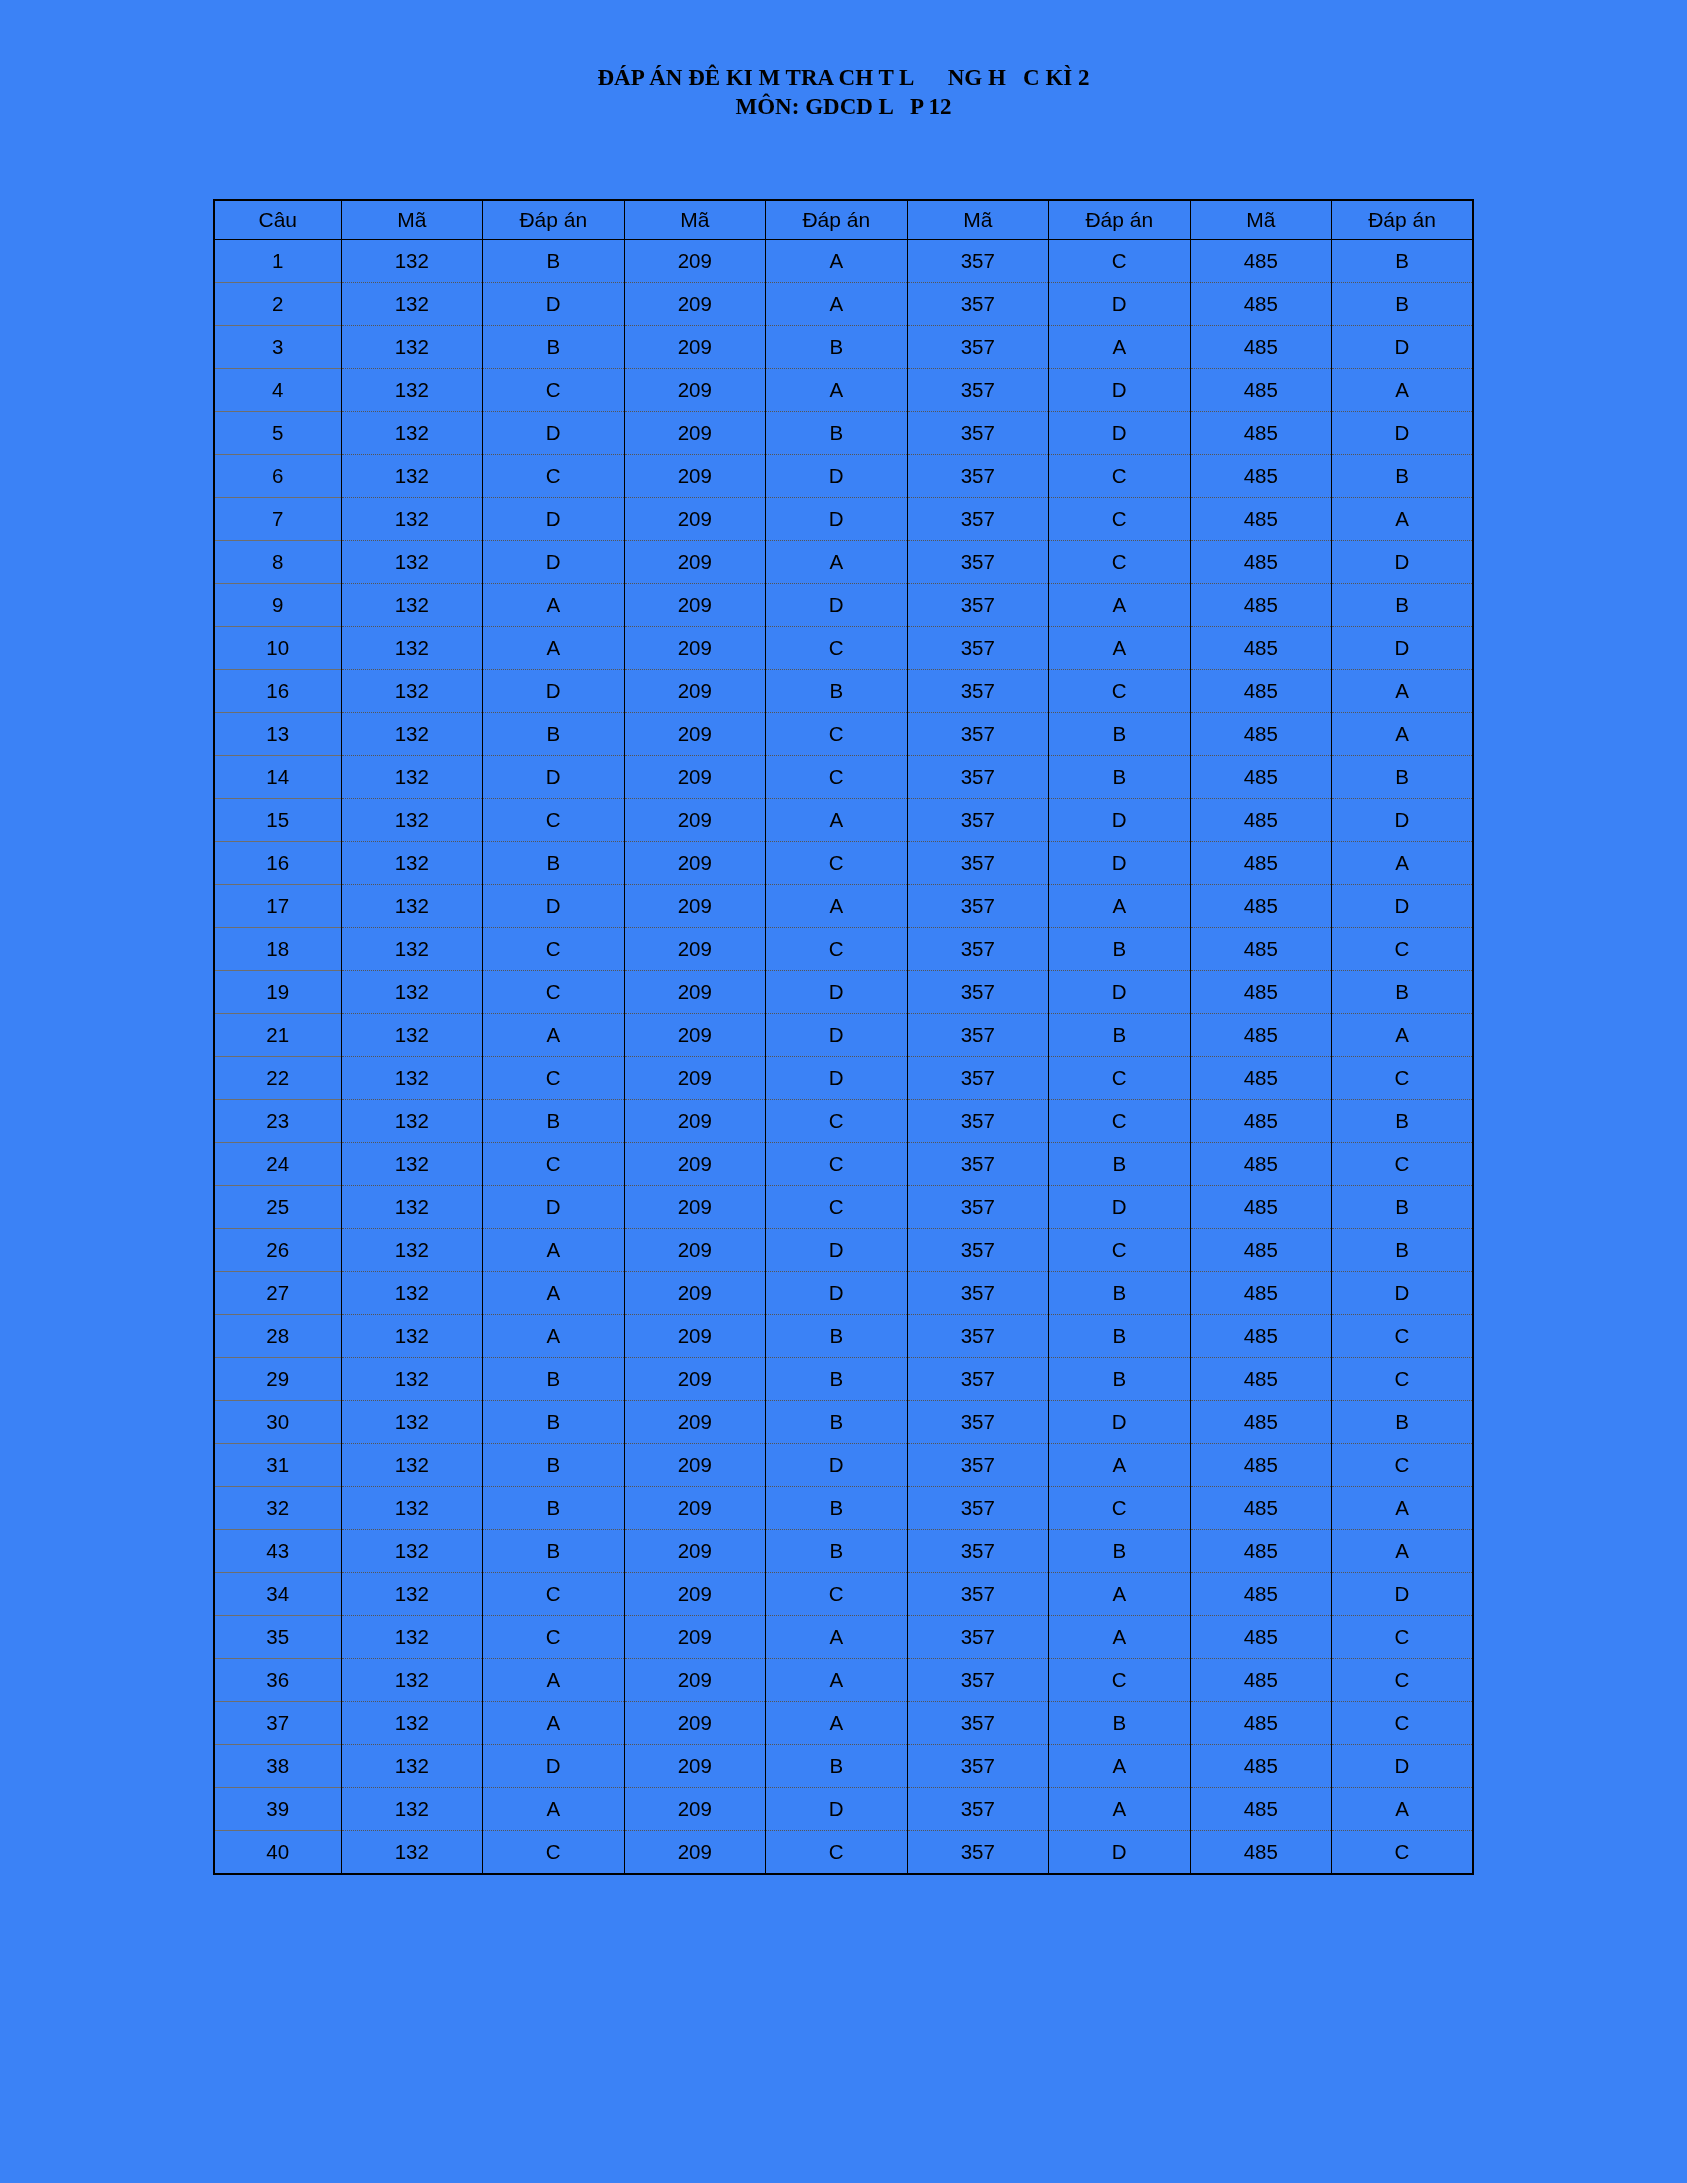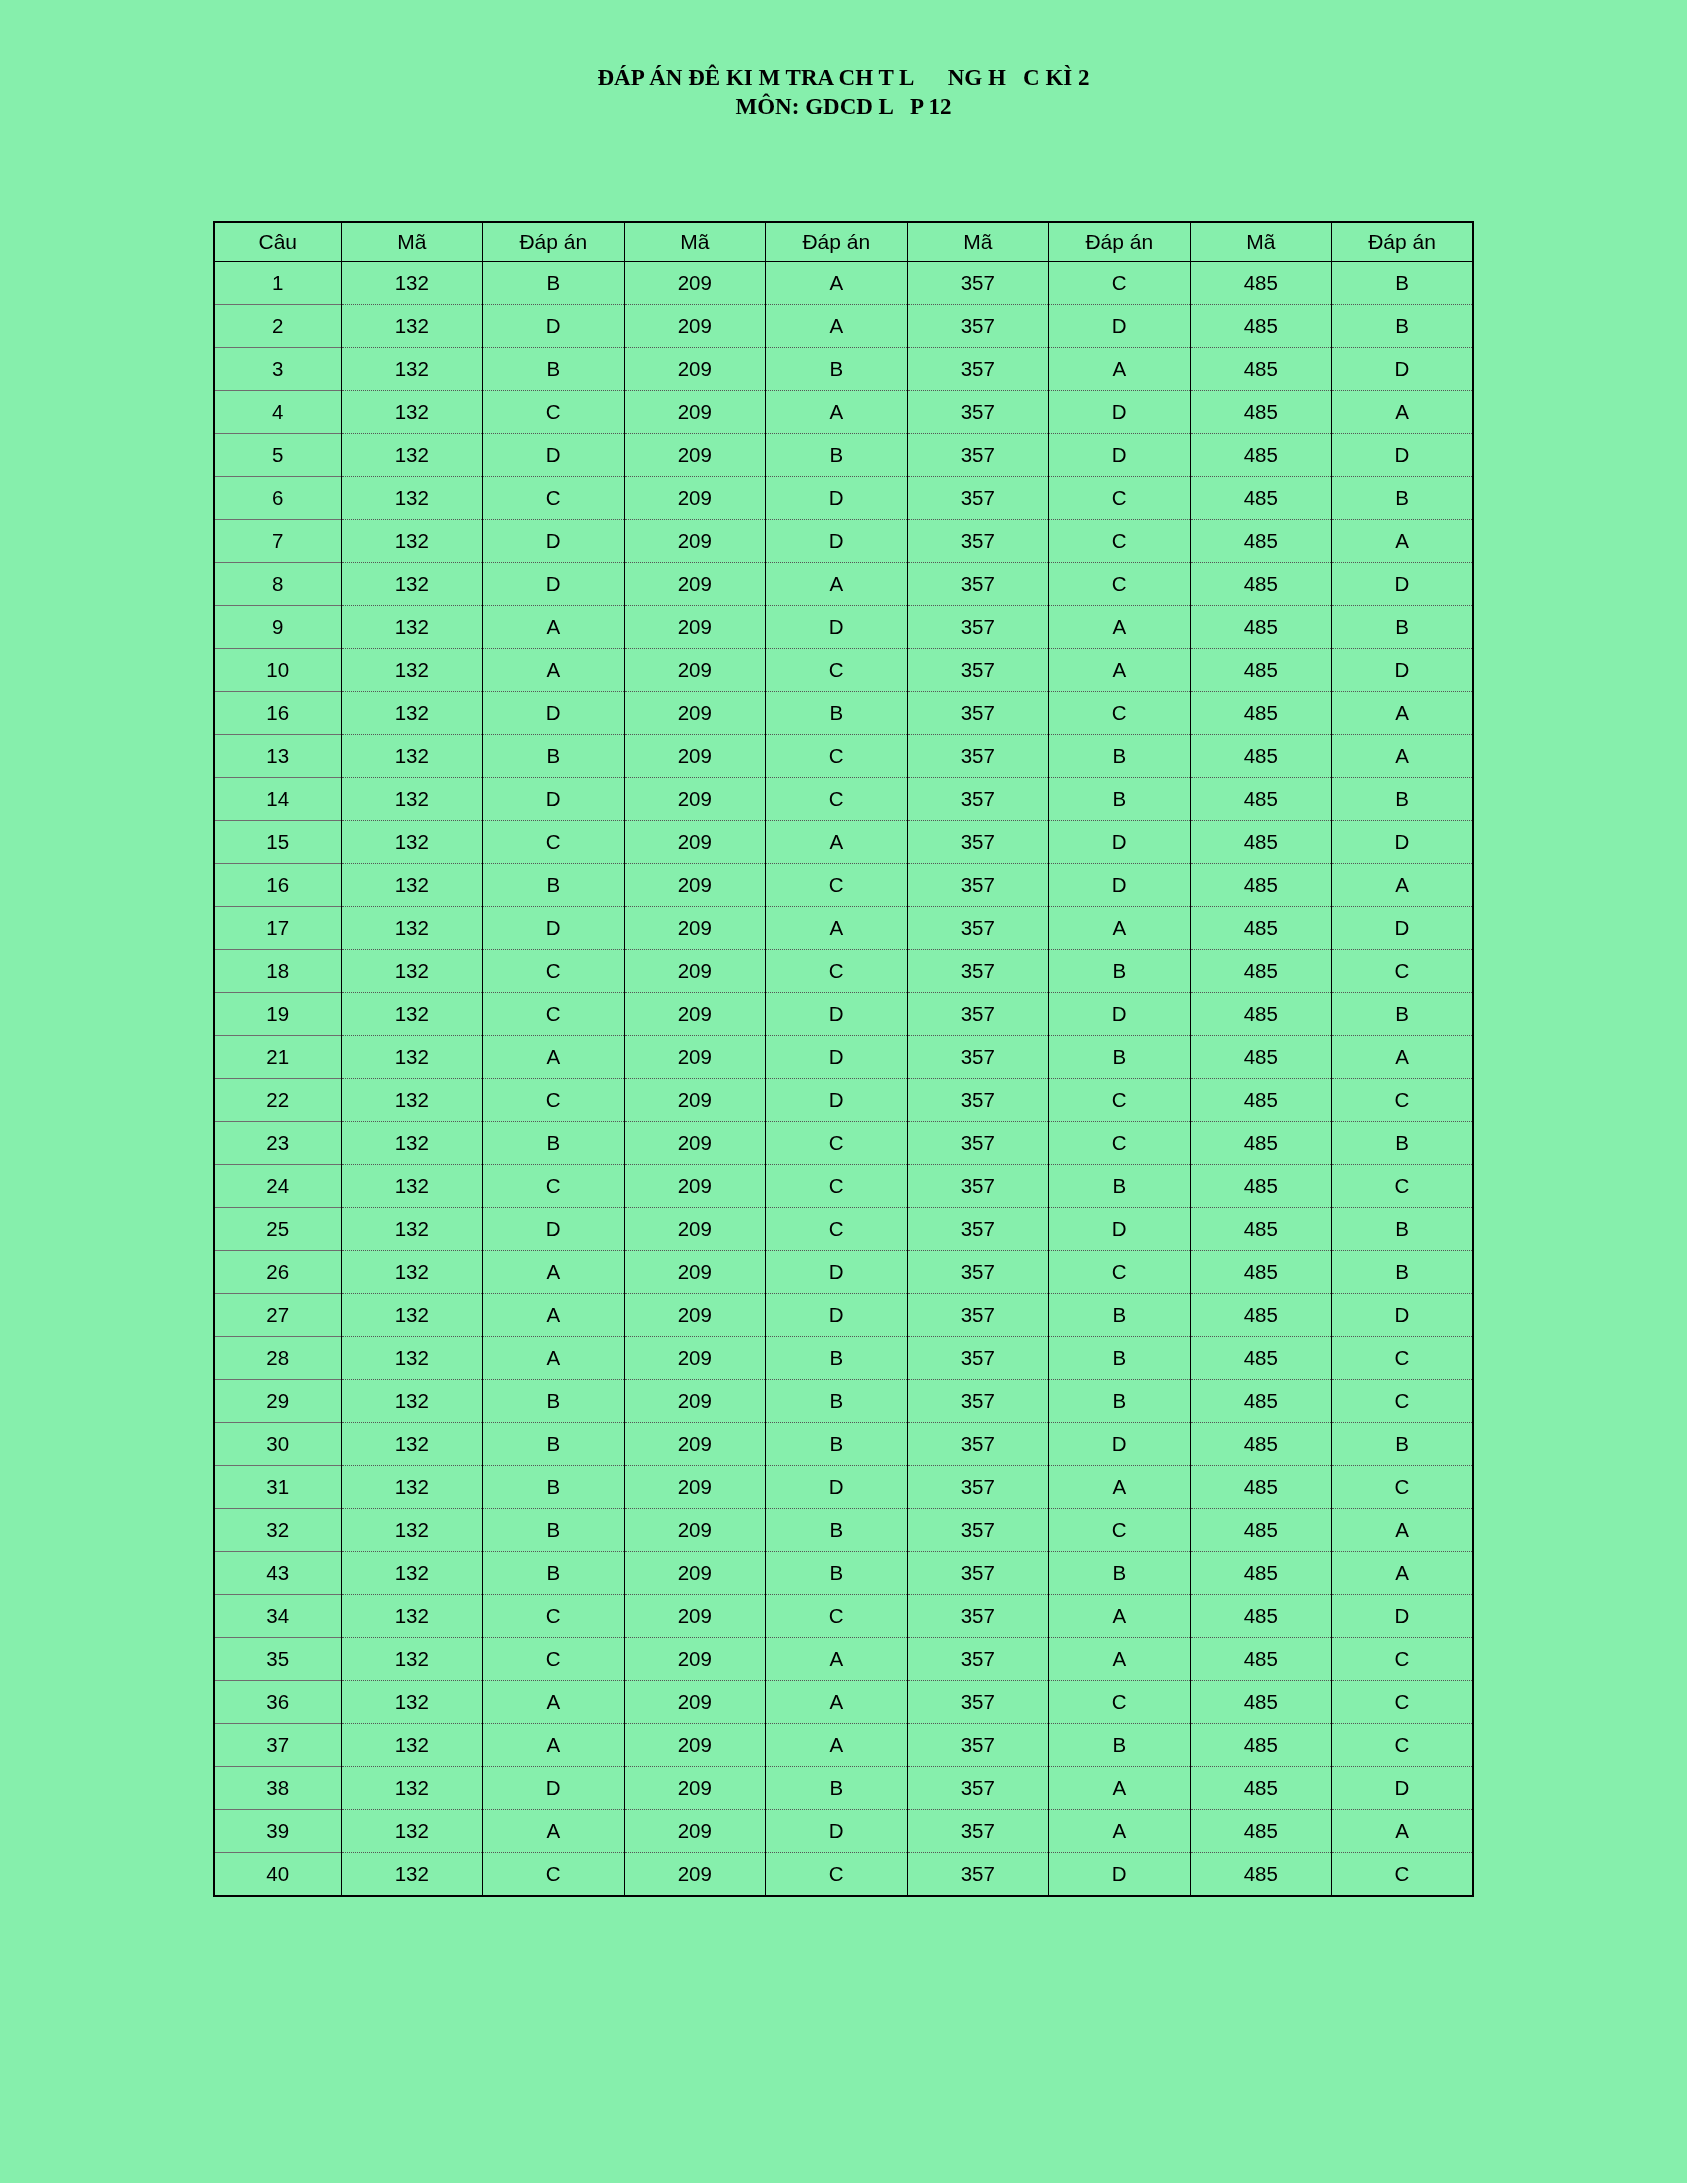--- a/index.html
+++ b/index.html
@@ -1,39 +1,39 @@
 <!DOCTYPE html>
 <html style="font-size:10.6px"><head>
 <meta charset="utf-8">
 <style>
   * { margin: 0; padding: 0; box-sizing: border-box; }
   html, body { background: #ffffff; }
   .page {
     position: relative;
     width: 1687px;
     height: 2183px;
-    background: #86efac;
+    background: #3b82f6;
     font-family: "Liberation Sans", sans-serif;
     color: #000;
     overflow: hidden;
   }
   .title-block {
     padding-top: 63px;
     text-align: center;
     font-family: "Liberation Serif", serif;
     font-weight: bold;
     font-size: 23px;
     line-height: 1.28;
   }
   .title-block div { white-space: pre; }
   table.answers {
     border-collapse: collapse;
     table-layout: fixed;
     width: 1261px;
-    margin: 99px auto 0 auto;
+    margin: 77px auto 0 auto;
     border: 2px solid #000;
   }
   col.c-cau { width: 127px; }
   th {
     font-weight: normal;
     font-size: 21px;
     height: 40px;
     border: 1.3px solid #000;
     text-align: center;
     vertical-align: middle;

